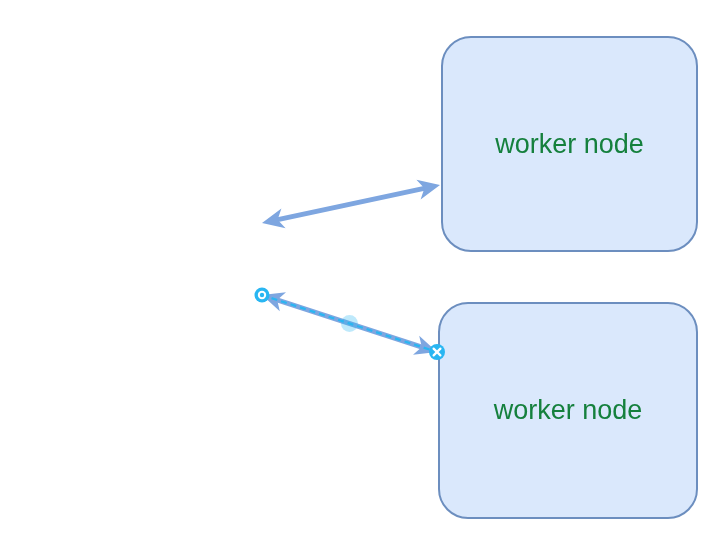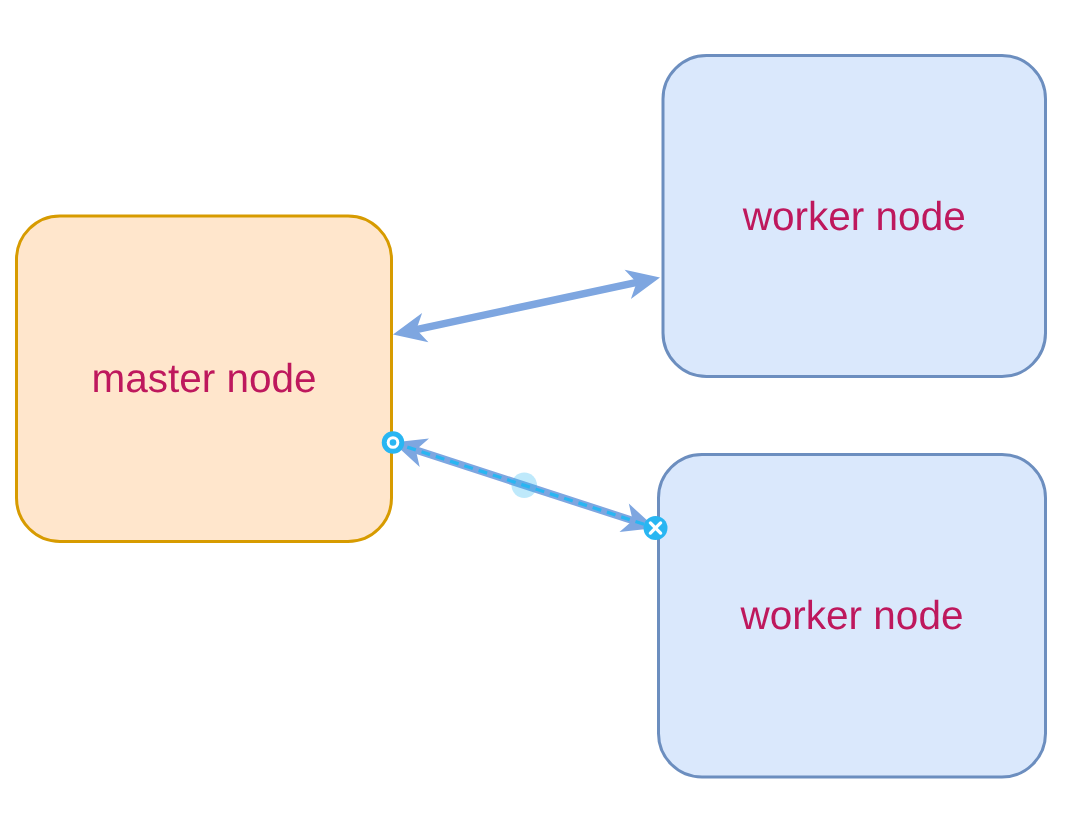--- a/index.html
+++ b/index.html
@@ -17,44 +17,41 @@
   }
   .node {
     position: absolute;
     box-sizing: border-box;
     border: 2px solid #000;
     border-radius: 30px;
     display: flex;
     align-items: center;
     justify-content: center;
     font-size: 27px;
-    color: #be185d;
+    color: #15803d;
     z-index: 1;
   }
   .node .label {
     white-space: nowrap;
   }
   .node-master  { left: 10px;  top: 143px; width: 252px; height: 219px; }
   .node-worker1 { left: 441px; top: 36px;  width: 257px; height: 216px; }
   .node-worker2 { left: 438px; top: 302px; width: 260px; height: 217px; }
   #edge-layer {
     position: absolute;
     left: 0;
     top: 0;
     z-index: 2;
   }
 </style>
 </head>
 <body>
 
 <div class="canvas">
 
-  <div class="node node-master" id="node-0" style="background: rgb(255, 230, 204); border-color: rgb(215, 155, 0);">
-    <span class="label">master node</span>
-  </div>
 
   <div class="node node-worker1" id="node-1" style="background: rgb(218, 232, 252); border-color: rgb(108, 142, 191);">
     <span class="label">worker node</span>
   </div>
 
   <div class="node node-worker2" id="node-2" style="background: rgb(218, 232, 252); border-color: rgb(108, 142, 191);">
     <span class="label">worker node</span>
   </div>
 
   <svg id="edge-layer" width="715" height="556">

